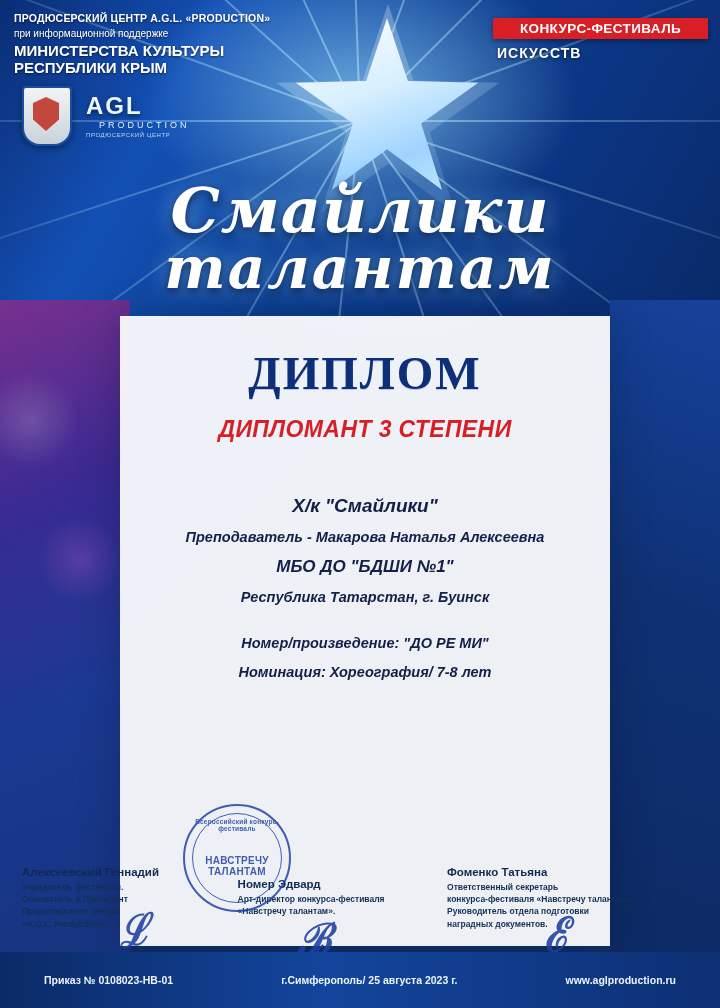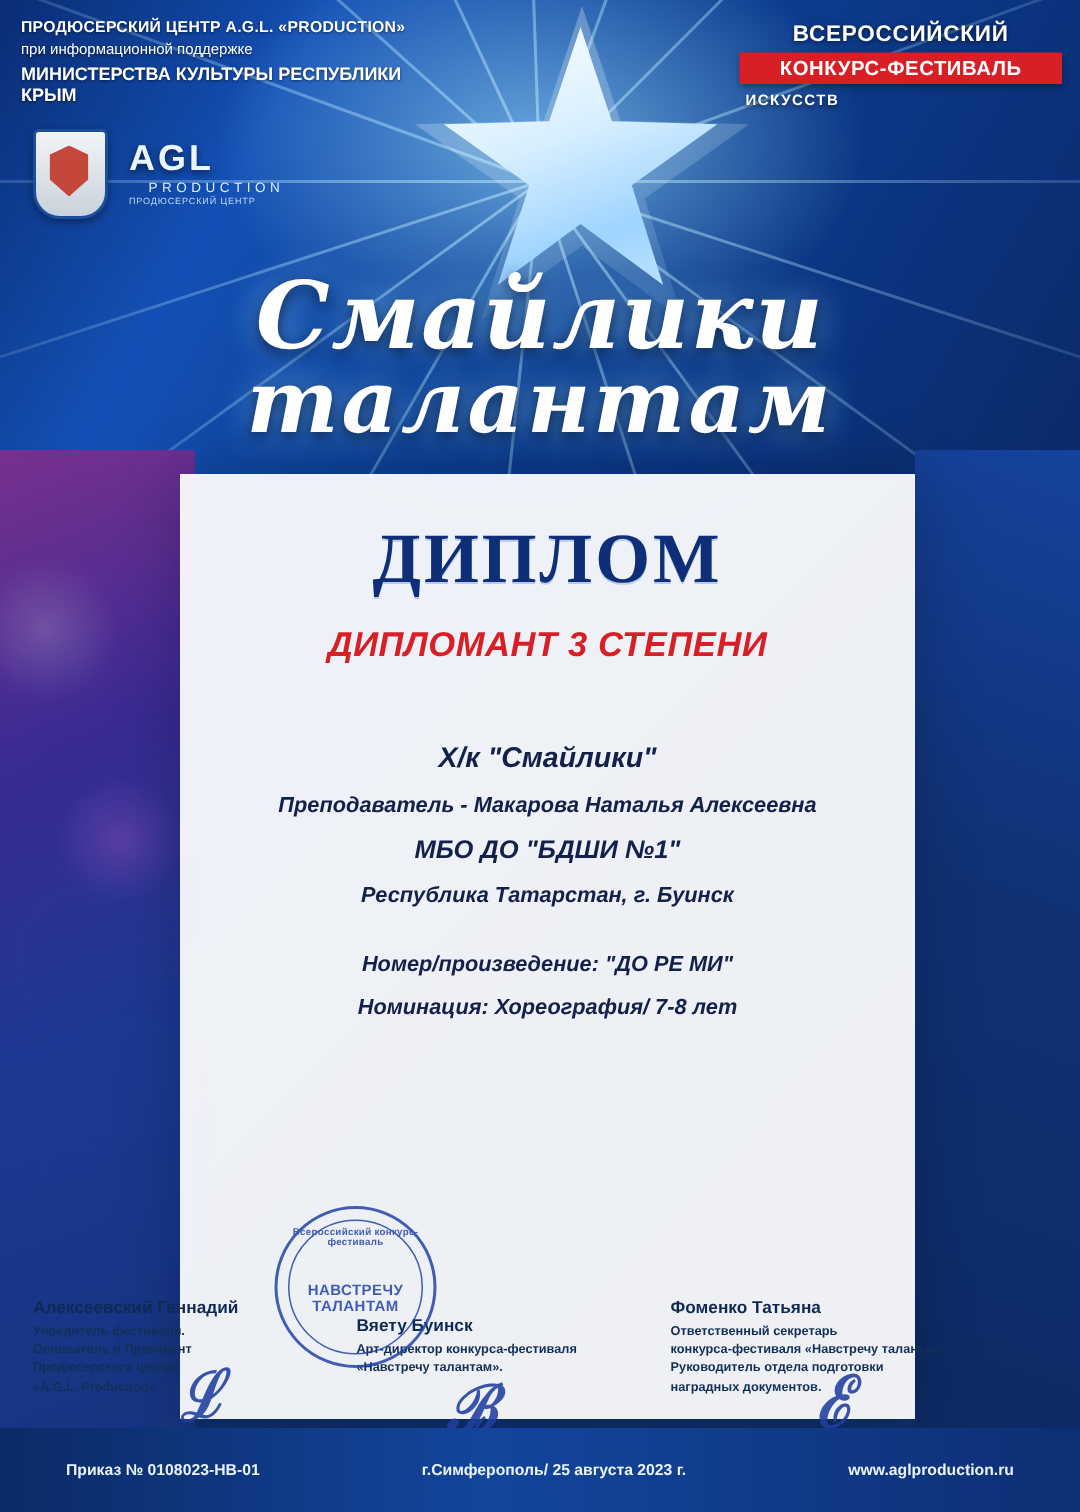--- a/index.html
+++ b/index.html
@@ -84,21 +84,21 @@
     font-weight: bold;
     letter-spacing: 0.2px;
     text-shadow: 0 1px 2px rgba(0,0,0,0.55);
   }
   .hdr-left .l2 {
     font-size: 10px;
     margin-top: 4px;
     text-shadow: 0 1px 2px rgba(0,0,0,0.55);
   }
   .hdr-left .l3 {
-    font-size: 12px;
+    font-size: 15px;
     font-weight: bold;
     margin-top: 3px;
     text-shadow: 0 1px 2px rgba(0,0,0,0.55);
   }
 
   .logos {
     position: absolute;
     left: 22px; top: 86px;
     display: flex;
     align-items: center;
@@ -167,21 +167,21 @@
     font-size: 13.5px;
     font-weight: bold;
     letter-spacing: 0.4px;
     padding: 3px 6px;
     text-align: center;
     box-shadow: 0 2px 5px rgba(0,0,0,0.4);
   }
   .hdr-right .r3 {
     margin-top: 6px;
     color: #ffffff;
-    font-size: 10px;
+    font-size: 14px;
     font-weight: bold;
     letter-spacing: 1px;
     text-shadow: 0 1px 3px rgba(0,0,0,0.6);
     padding-left: 4px;
   }
 
   .script-title {
     position: absolute;
     left: 0; top: 180px;
     width: 720px;
@@ -415,21 +415,20 @@
     <div class="logos">
       <div class="crest"></div>
       <div class="agl">
         <div class="agl-main">AGL</div>
         <div class="agl-sub">PRODUCTION</div>
         <div class="agl-sub2">ПРОДЮСЕРСКИЙ ЦЕНТР</div>
       </div>
     </div>
 
     <div class="hdr-right">
-      <div class="r1">ВСЕРОССИЙСКИЙ</div>
       <div class="r2">КОНКУРС-ФЕСТИВАЛЬ</div>
       <div class="r3">ИСКУССТВ</div>
     </div>
 
     <div class="script-title">
       <div class="st1">Смайлики</div>
       <div class="st2">талантам</div>
     </div>
   </div>
 
@@ -458,21 +457,21 @@
   <div class="signatures">
     <div class="sig-col">
       <div class="sig-name">Алексеевский Геннадий</div>
       <div class="sig-role" style="white-space:pre-line">Учредитель фестиваля.
 Основатель и Президент
 Продюсерского центра
 «A.G.L. Production».</div>
       <div class="sig-mark m1">ℒ</div>
     </div>
     <div class="sig-col mid">
-      <div class="sig-name">Вяету Буинск</div>
+      <div class="sig-name">Номер Эдвард</div>
       <div class="sig-role" style="white-space:pre-line">Арт-директор конкурса-фестиваля
 «Навстречу талантам».</div>
       <div class="sig-mark m2">ℬ</div>
     </div>
     <div class="sig-col">
       <div class="sig-name">Фоменко Татьяна</div>
       <div class="sig-role" style="white-space:pre-line">Ответственный секретарь
 конкурса-фестиваля «Навстречу талантам».
 Руководитель отдела подготовки
 наградных документов.</div>

